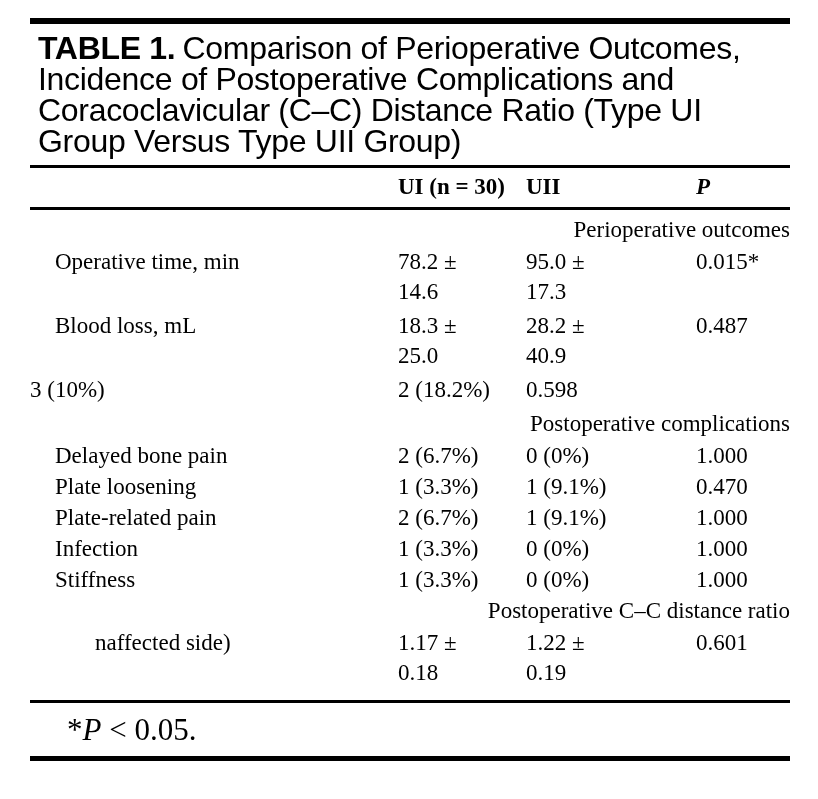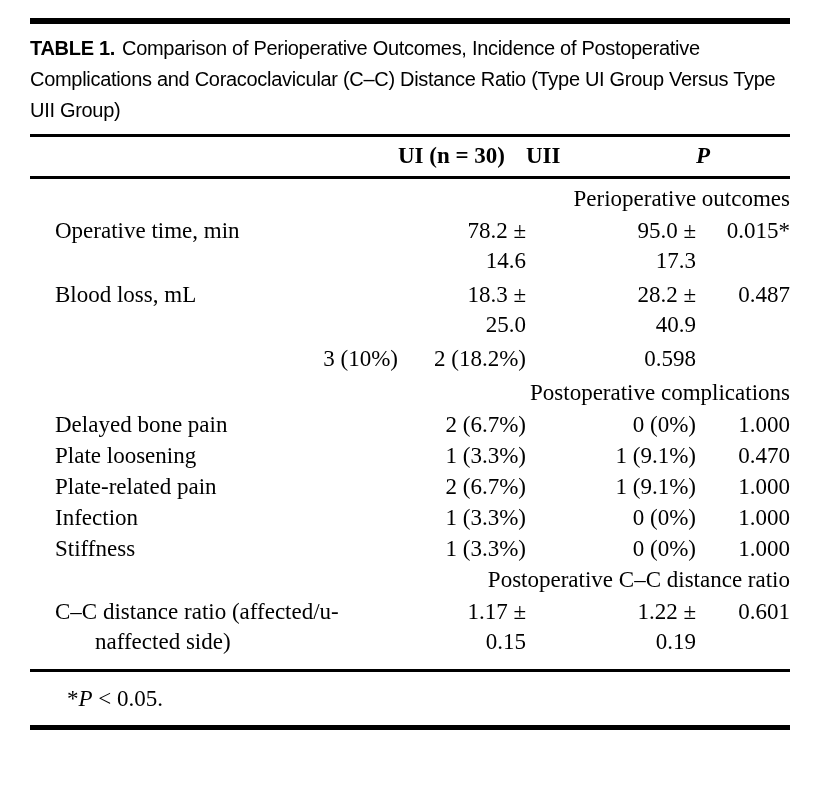--- a/index.html
+++ b/index.html
@@ -21,25 +21,25 @@
     background: #000000;
     width: 100%;
   }
   .rule-thick-top { height: 6px; margin-bottom: 9px; }
   .rule-medium { height: 3px; }
   .rule-above-footnote { height: 3px; margin-top: 12px; }
   .rule-thick-bottom { height: 5px; }
 
   .caption {
     font-family: "Liberation Sans", sans-serif;
-    font-size: 20px;
+    font-size: 32px;
     line-height: 31px;
     font-weight: 400;
     letter-spacing: -0.3px;
-    margin: 0 0 8px 0;
+    margin: 0 0 8px 8px;
   }
   .caption .caption-label {
     font-weight: 700;
     padding-right: 7px;
   }
 
   .grid {
     display: grid;
     grid-template-columns: 368px 128px 170px 1fr;
   }
@@ -60,24 +60,24 @@
   }
   .row {
     line-height: 30px;
     margin-bottom: 1px;
   }
   .row.section-row { margin-bottom: 2px; text-align: right; }
   .row.tall { margin-bottom: 4px; }
   .span-all { grid-column: 1 / -1; }
   .lbl { padding-left: 25px; }
   .lbl-line2 { padding-left: 40px; }
-  .cell { text-align: right; }
+  .cell { text-align: left; }
 
   .footnote {
-    font-size: 23px;
+    font-size: 31px;
     line-height: 30px;
     padding: 12px 0 11px 37px;
   }
   .footnote .it { font-style: italic; }
 </style>
 </head>
 <body>
 
 <div class="sheet">
 
@@ -174,26 +174,25 @@
       <div class="cell">0 (0%)</div>
       <div class="cell">1.000</div>
     </div>
 
     <div class="grid row section-row">
       <div class="span-all">Postoperative C–C distance ratio</div>
     </div>
 
     <div class="grid row">
       <div class="lbl">
-        <div>C–C distance ratio (affected/u-</div>
         <div class="lbl-line2">naffected side)</div>
       </div>
       <div class="cell">
         <div>1.17 ±</div>
-        <div>0.15</div>
+        <div>0.18</div>
       </div>
       <div class="cell">
         <div>1.22 ±</div>
         <div>0.19</div>
       </div>
       <div class="cell">0.601</div>
     </div>
 
   </div>
 

